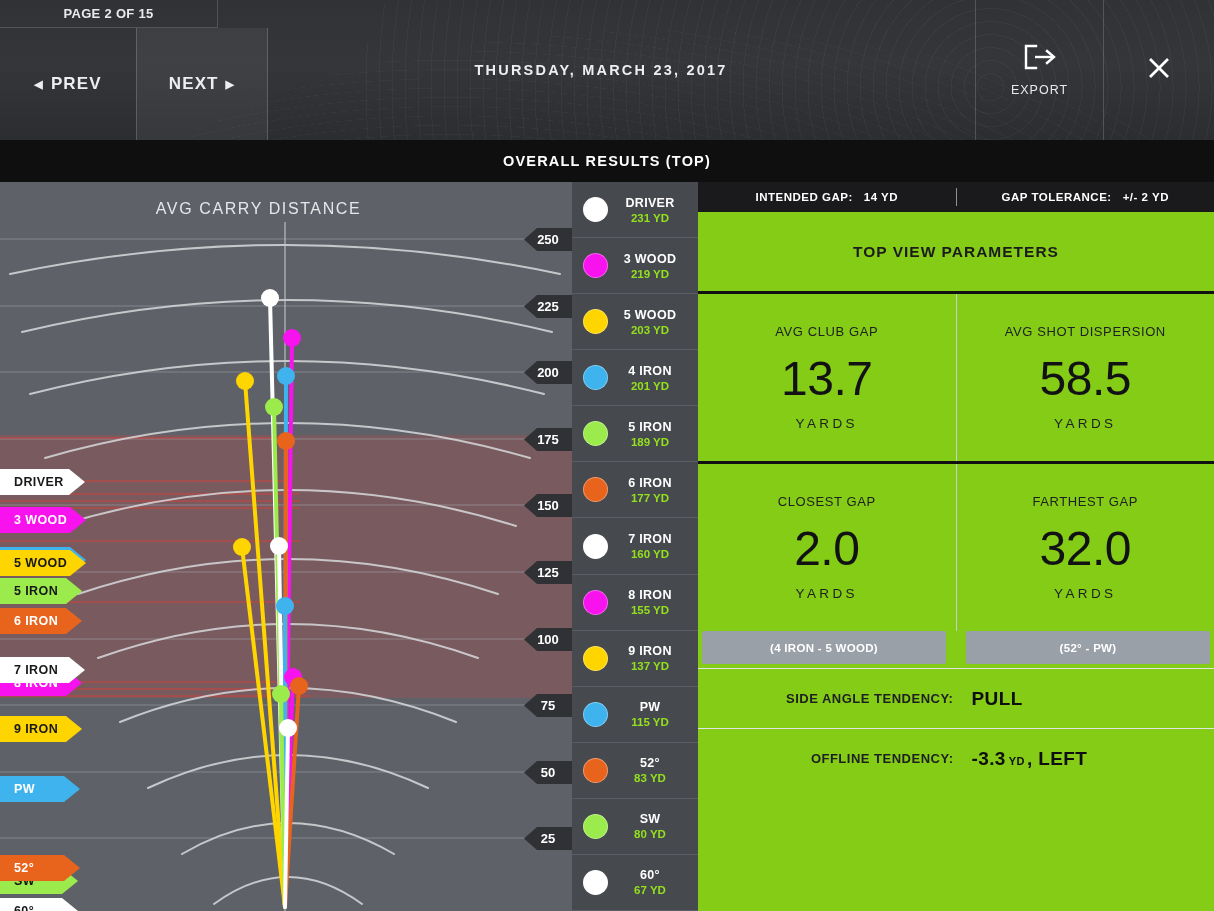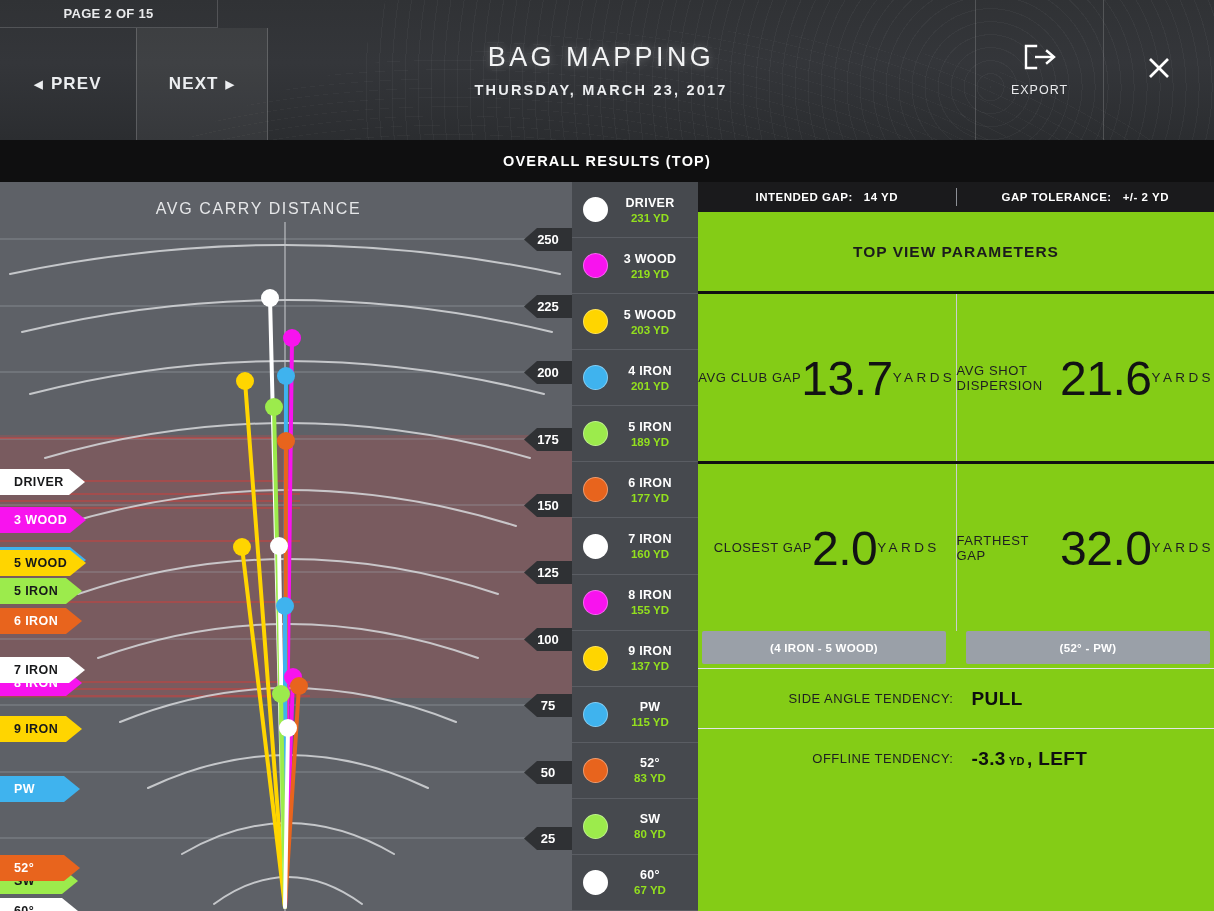--- a/index.html
+++ b/index.html
@@ -172,41 +172,41 @@
   .gapbar .divider { width: 1px; height: 18px; background: #8d9096; }
 
   .panel-title {
     height: 82px; display: flex; align-items: center; justify-content: center;
     color: #1b1b1d; font-size: 15.5px; font-weight: 700; letter-spacing: 1px;
     border-bottom: 3px solid #111;
   }
   .stat-grid { display: flex; }
   .stat-cell {
     flex: 1; height: 167px;
-    display: flex; align-items: center; justify-content: center;
+    display: flex; flex-direction: column; align-items: center; justify-content: center;
   }
   .stat-cell.left { border-right: 1px solid #c9ccd1; }
   .stat-label { color: #1e1f21; font-size: 13px; font-weight: 400; letter-spacing: 0.6px; }
   .stat-value { color: #121214; font-size: 48px; font-weight: 300; letter-spacing: -0.5px; margin: 12px 0 10px; }
   .stat-units { color: #1e1f21; font-size: 13.5px; font-weight: 400; letter-spacing: 3.4px; }
   .stat-row-2 { display: flex; border-top: 3px solid #111; }
   .chip-row { display: flex; padding: 0 4px 4px; gap: 20px; }
   .chip {
     flex: 1; height: 33px; background: #9aa0a8;
     display: flex; align-items: center; justify-content: center;
     color: #fff; font-size: 11.5px; font-weight: 700; letter-spacing: 0.3px;
     border-radius: 2px;
   }
   .tend-row {
     height: 60px; display: flex; align-items: center;
     border-top: 1px solid #e2e4e7;
   }
   .tend-label {
     width: 53%; text-align: right; padding-right: 18px;
-    color: #1e1f21; font-size: 13px; font-weight: 400; letter-spacing: 0.5px;
+    color: #1e1f21; font-size: 13px; font-weight: 700; letter-spacing: 0.5px;
   }
   .tend-value { color: #0e0e10; font-size: 19px; font-weight: 700; letter-spacing: 0.4px; }
   .tend-value .sm { font-size: 11px; font-weight: 700; margin: 0 2px 0 3px; }
   .tend-value .rest { font-weight: 700; }
 </style>
 </head>
 <body>
 
 <div id="app">
 
@@ -219,21 +219,20 @@
     <div class="navbtn prev">
       <span class="tri">◀</span>
       <span>PREV</span>
     </div>
     <div class="navbtn next">
       <span>NEXT</span>
       <span class="tri">▶</span>
     </div>
 
     <div class="hdr-title-wrap">
-      <div class="hdr-title">BAG MAPPING</div>
       <div class="hdr-date">THURSDAY, MARCH 23, 2017</div>
     </div>
 
     <div class="hdr-export">
       <span>
         <svg width="34" height="26" viewBox="0 0 34 26">
           <path d="M13 2 H3 V24 H13" stroke="#fff" stroke-width="2.4" fill="none" stroke-linecap="square"></path>
           <line x1="12" y1="13" x2="30" y2="13" stroke="#fff" stroke-width="2.4"></line>
           <polyline points="24,7 31,13 24,19" stroke="#fff" stroke-width="2.4" fill="none" stroke-linecap="square" stroke-linejoin="miter"></polyline>
         </svg>
@@ -480,21 +479,21 @@
     <div class="panel-title">TOP VIEW PARAMETERS</div>
 
     <div class="stat-grid">
       <div class="stat-cell left">
         <div class="stat-label">AVG CLUB GAP</div>
         <div class="stat-value">13.7</div>
         <div class="stat-units">YARDS</div>
       </div>
       <div class="stat-cell">
         <div class="stat-label">AVG SHOT DISPERSION</div>
-        <div class="stat-value">21.6</div>
+        <div class="stat-value">58.5</div>
         <div class="stat-units">YARDS</div>
       </div>
     </div>
 
     <div class="stat-row-2">
       <div class="stat-cell left">
         <div class="stat-label">CLOSEST GAP</div>
         <div class="stat-value">2.0</div>
         <div class="stat-units">YARDS</div>
       </div>

